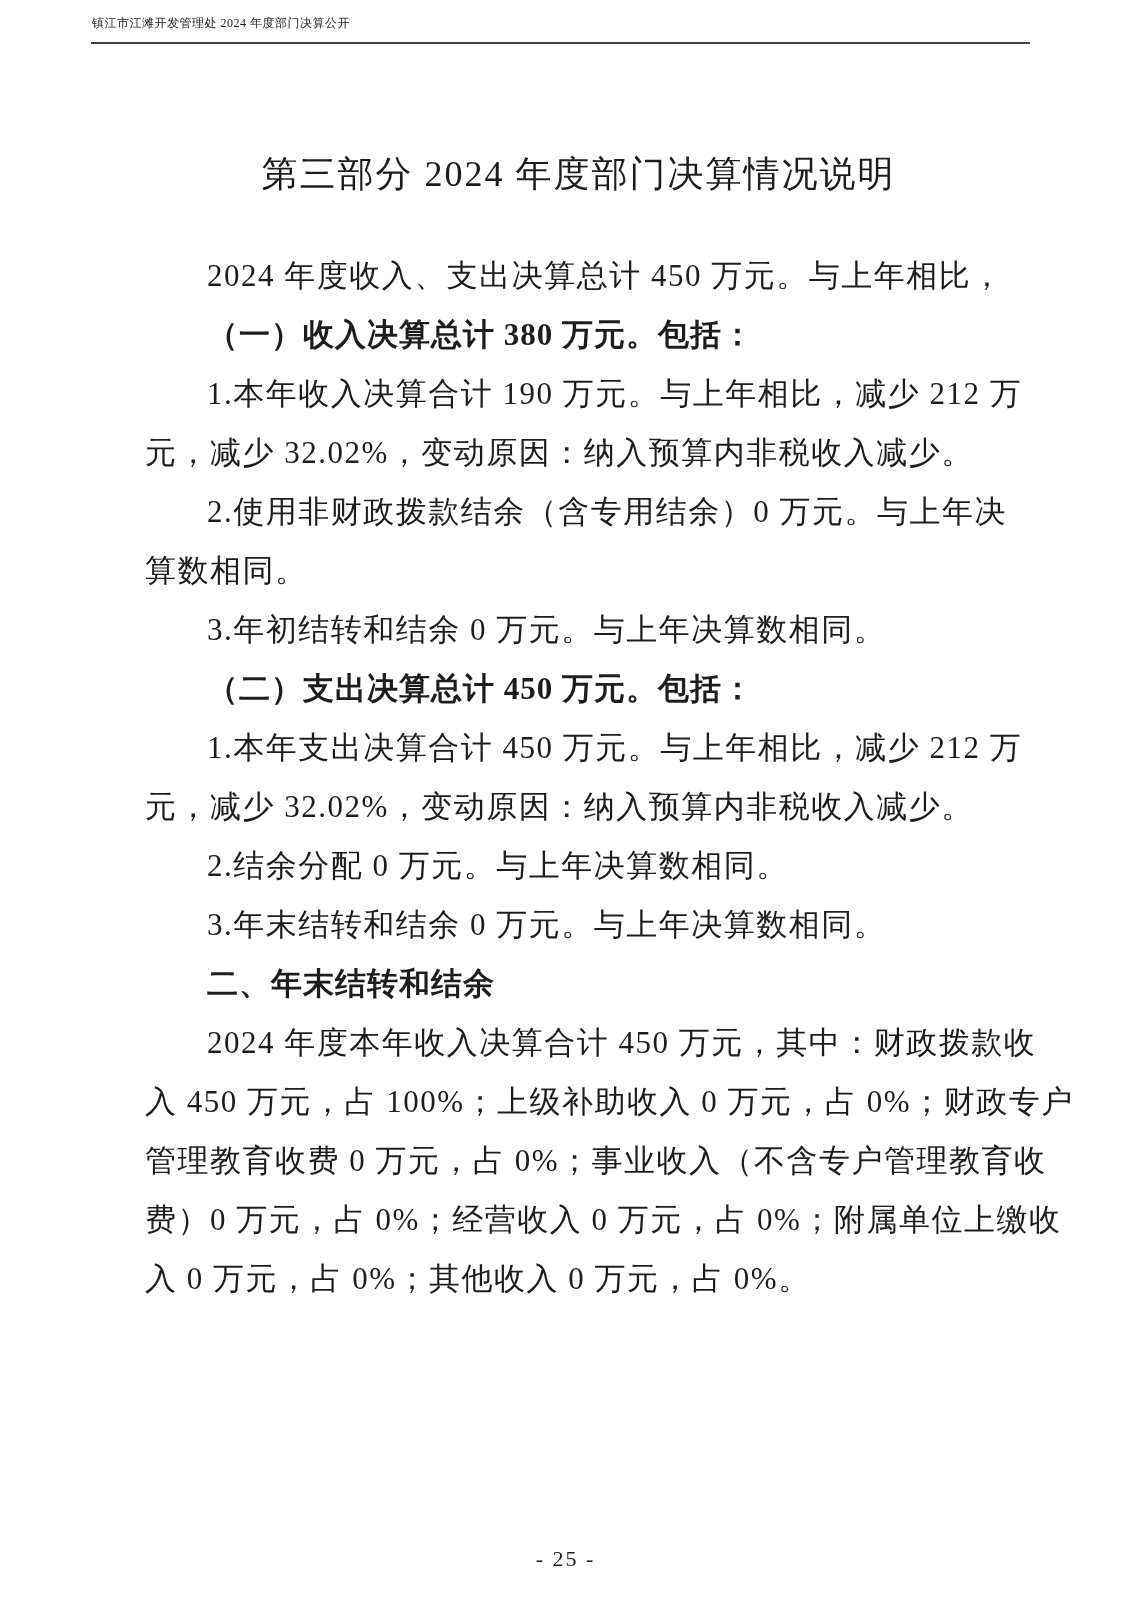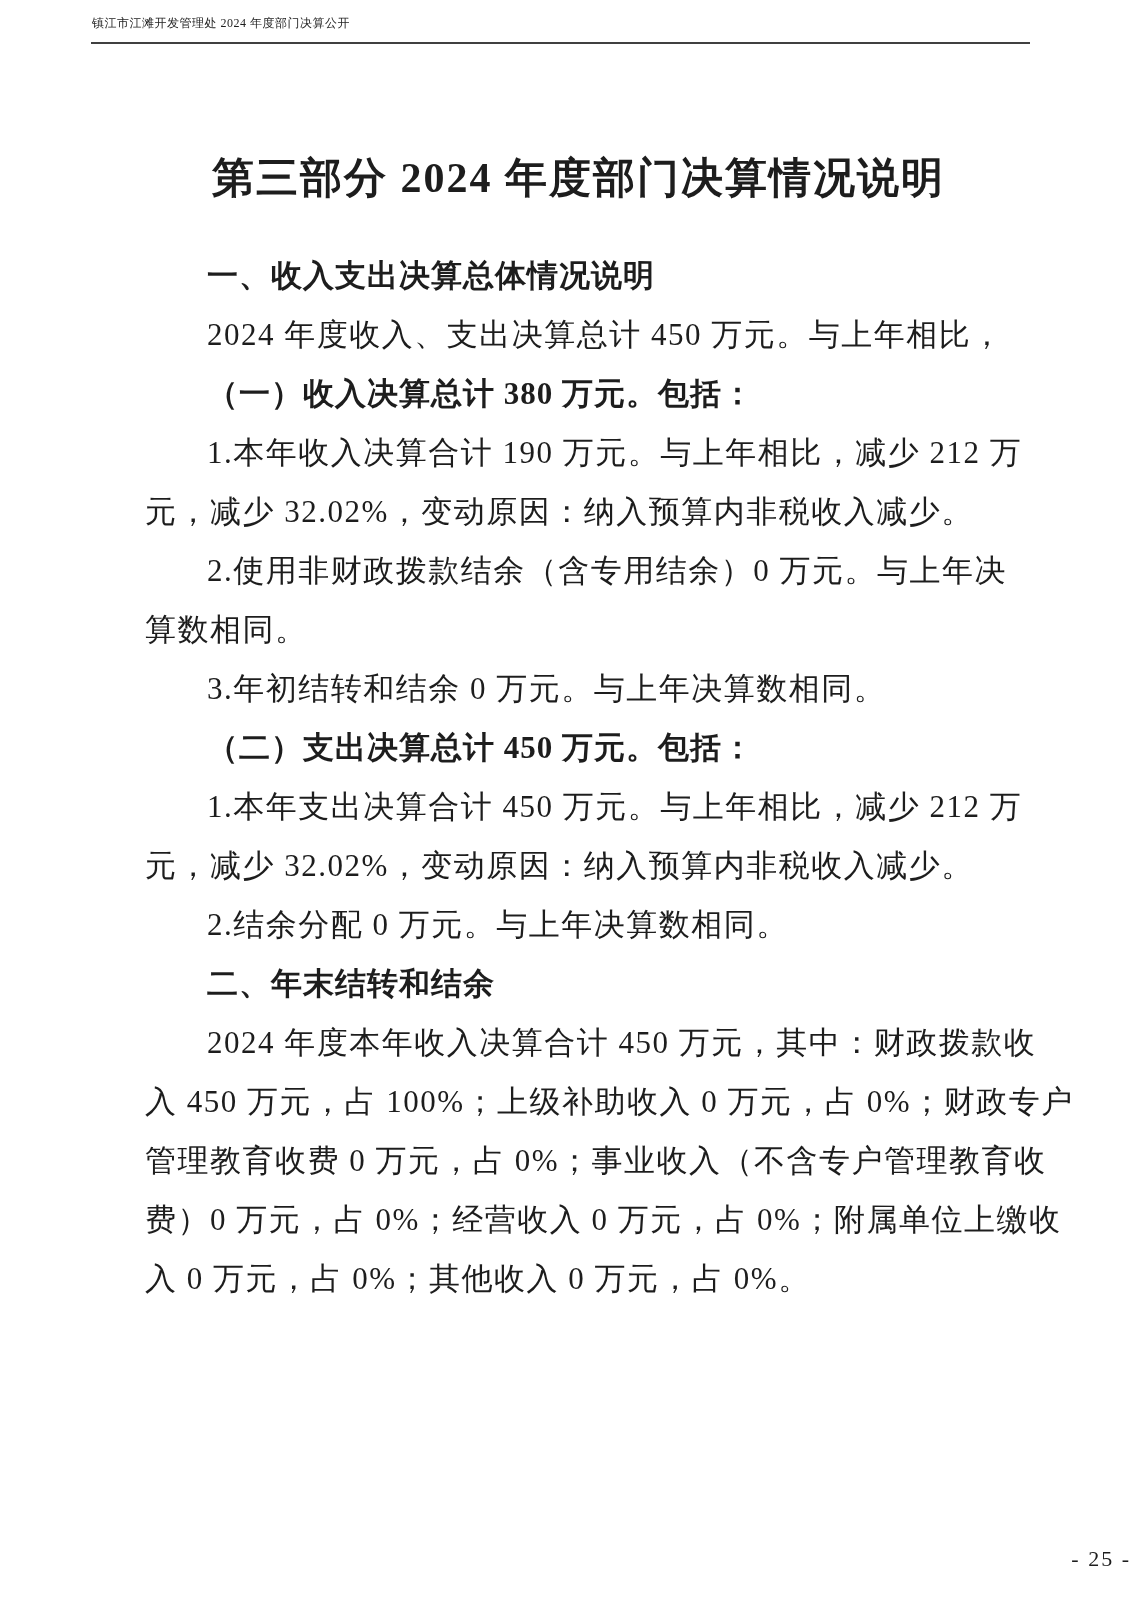--- a/index.html
+++ b/index.html
@@ -33,22 +33,22 @@
     background: #404040;
   }
   .page-title {
     position: absolute;
     left: 0;
     top: 150px;
     width: 100%;
     box-sizing: border-box;
     padding-left: 26px;
     text-align: center;
-    font-size: 42px;
-    font-weight: bold;
+    font-size: 36px;
+    font-weight: normal;
     letter-spacing: 2px;
     white-space: nowrap;
   }
   .doc-body {
     position: absolute;
     left: 145px;
     top: 246px;
     width: 862px;
     font-size: 31px;
     line-height: 59px;
@@ -66,40 +66,37 @@
   }
   .para.heading-serif .line {
     font-weight: bold;
     letter-spacing: 1px;
   }
   .page-number {
     position: absolute;
     left: 0;
     top: 1546px;
     width: 100%;
-    text-align: right;
+    text-align: center;
     font-size: 22px;
     letter-spacing: 2px;
   }
 </style>
 </head>
 <body>
 
 <div class="page">
 
   <div class="running-header">镇江市江滩开发管理处 2024 年度部门决算公开</div>
 
   <div class="header-rule"></div>
 
   <div class="page-title">第三部分 2024 年度部门决算情况说明</div>
 
   <div class="doc-body">
-      <div class="para heading-sans">
-        <div class="line first">一、收入支出决算总体情况说明</div>
-      </div>
       <div class="para body">
         <div class="line first">2024 年度收入、支出决算总计 450 万元。与上年相比，</div>
       </div>
       <div class="para heading-serif">
         <div class="line first">（一）收入决算总计 380 万元。包括：</div>
       </div>
       <div class="para body">
         <div class="line first">1.本年收入决算合计 190 万元。与上年相比，减少 212 万</div>
         <div class="line">元，减少 32.02%，变动原因：纳入预算内非税收入减少。</div>
       </div>
@@ -113,20 +110,23 @@
       <div class="para heading-serif">
         <div class="line first">（二）支出决算总计 450 万元。包括：</div>
       </div>
       <div class="para body">
         <div class="line first">1.本年支出决算合计 450 万元。与上年相比，减少 212 万</div>
         <div class="line">元，减少 32.02%，变动原因：纳入预算内非税收入减少。</div>
       </div>
       <div class="para body">
         <div class="line first">2.结余分配 0 万元。与上年决算数相同。</div>
       </div>
+      <div class="para body">
+        <div class="line first">3.年末结转和结余 0 万元。与上年决算数相同。</div>
+      </div>
       <div class="para heading-sans">
         <div class="line first">二、年末结转和结余</div>
       </div>
       <div class="para body">
         <div class="line first">2024 年度本年收入决算合计 450 万元，其中：财政拨款收</div>
         <div class="line">入 450 万元，占 100%；上级补助收入 0 万元，占 0%；财政专户</div>
         <div class="line">管理教育收费 0 万元，占 0%；事业收入（不含专户管理教育收</div>
         <div class="line">费）0 万元，占 0%；经营收入 0 万元，占 0%；附属单位上缴收</div>
         <div class="line">入 0 万元，占 0%；其他收入 0 万元，占 0%。</div>
       </div>

